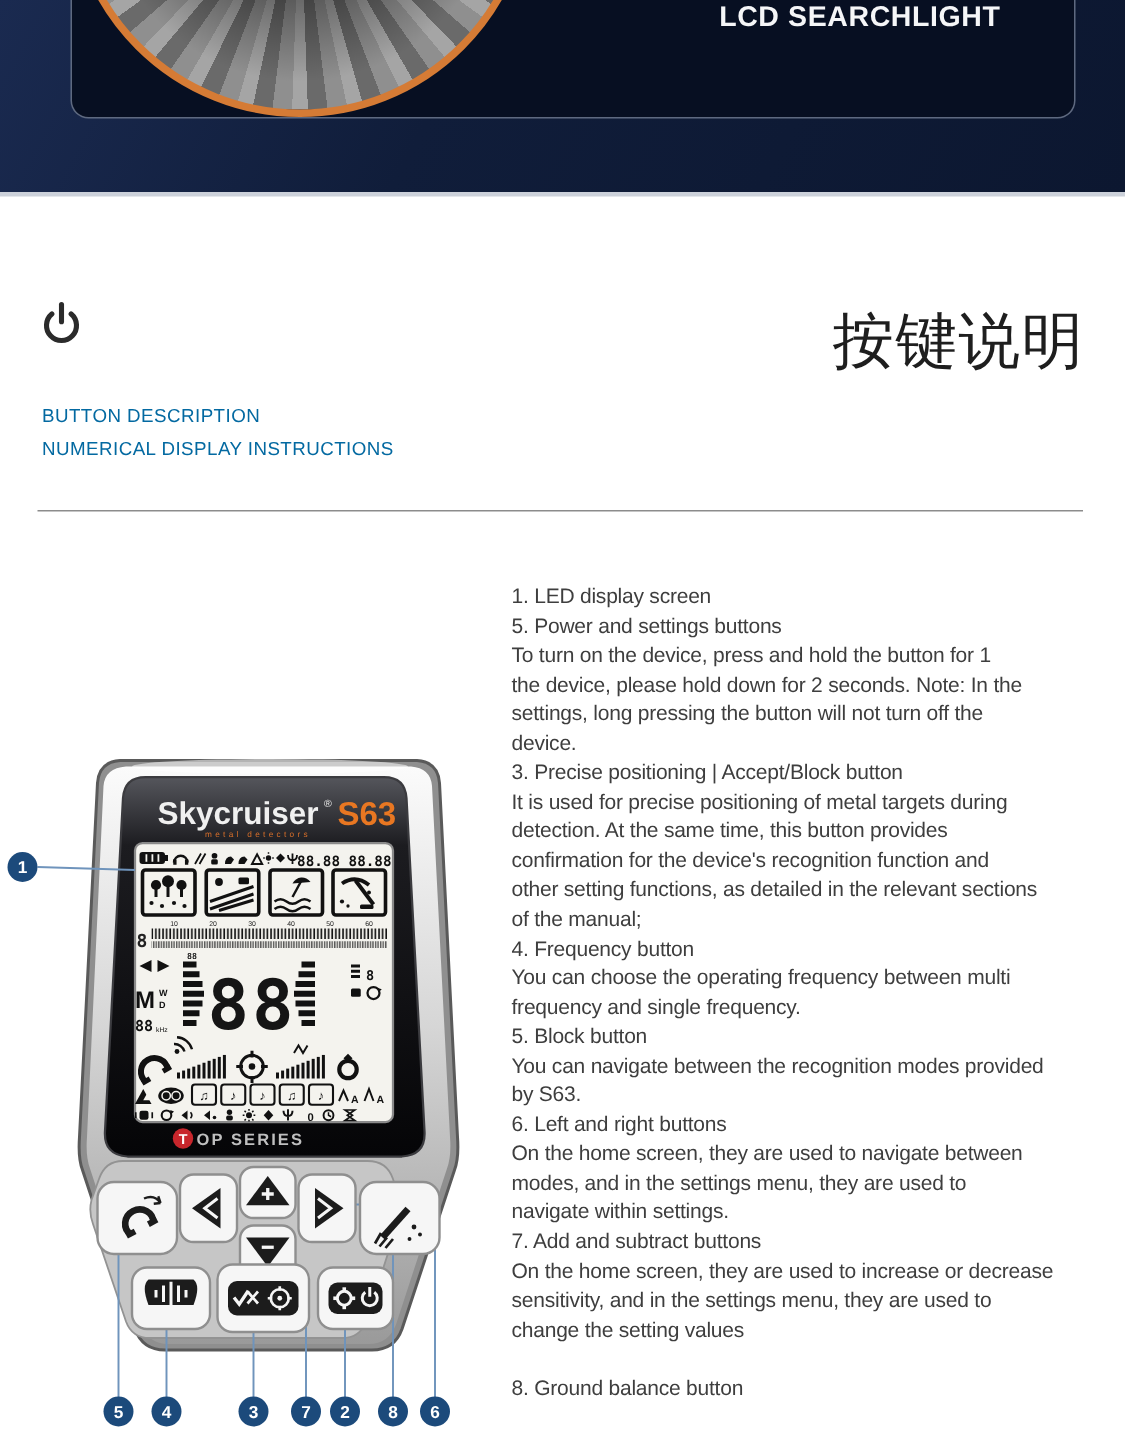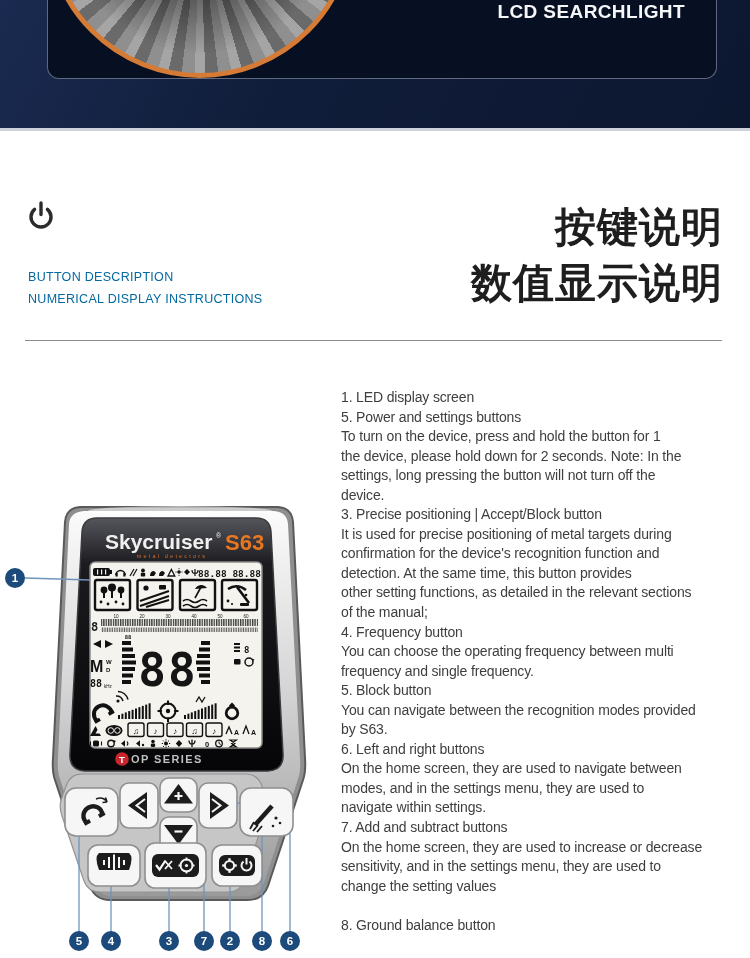--- a/index.html
+++ b/index.html
@@ -19,31 +19,31 @@
     background:#070f22;
   }
   .coil{
     position:absolute;left:45px;top:-232px;width:300px;height:300px;border-radius:50%;
     border:5px solid #d57b35;
     background:
       radial-gradient(circle at 50% 50%, rgba(0,0,0,.45) 30%, rgba(0,0,0,0) 62%),
       repeating-conic-gradient(#8f8f8f 0deg 5deg,#6a6a6a 5deg 10deg,#a5a5a5 10deg 14deg);
   }
   .banner-title{
-    position:absolute;right:65px;top:1px;color:#f5f6f8;font-size:19px;
+    position:absolute;right:83px;top:1px;color:#f5f6f8;font-size:19px;
     font-weight:bold;letter-spacing:.4px;white-space:nowrap;
   }
   
   .power-icon{position:absolute;left:28px;top:200px;}
   .subtitle{position:absolute;left:28px;color:#0369a1;font-size:12.5px;letter-spacing:.3px;white-space:nowrap;}
   .subtitle.l1{top:270px;}
   .subtitle.l2{top:292px;}
   .zh-title{
     position:absolute;right:27px;top:199px;text-align:right;color:#1e1e1e;
-    font-size:41px;line-height:56px;font-weight:700;letter-spacing:1px;
+    font-size:41px;line-height:56px;font-weight:400;letter-spacing:1px;
     font-family:"DejaVu Sans",sans-serif;white-space:nowrap;
   }
   .divider{position:absolute;left:25px;top:340px;width:697px;height:0;border-top:1px solid #8c8c8c;}
   
   .manual{position:absolute;left:341px;top:388px;width:405px;color:#3e3e3e;}
   .manual-line{
     font-size:14px;line-height:19.55px;height:19.55px;white-space:pre;
     letter-spacing:-0.15px;
   }
   
@@ -61,35 +61,34 @@
 </div>
 
 <svg class="power-icon" width="26" height="30" viewBox="0 0 26 30">
   <path d="M6.57,9.34 A10,10 0 1 0 19.43,9.34" fill="none" stroke="#2b2b2b" stroke-width="3.4" stroke-linecap="round"></path>
   <line x1="13" y1="3" x2="13" y2="14.5" stroke="#2b2b2b" stroke-width="3.4" stroke-linecap="round"></line>
 </svg>
 <div class="subtitle l1">BUTTON DESCRIPTION</div>
 <div class="subtitle l2">NUMERICAL DISPLAY INSTRUCTIONS</div>
 <div class="zh-title">
   <div>按键说明</div>
-  <div>数值显示说明</div>
 </div>
 <div class="divider"></div>
 
 <div class="manual">
     <div class="manual-line">1. LED display screen</div>
     <div class="manual-line">5. Power and settings buttons</div>
     <div class="manual-line">To turn on the device, press and hold the button for 1</div>
     <div class="manual-line">the device, please hold down for 2 seconds. Note: In the</div>
     <div class="manual-line">settings, long pressing the button will not turn off the</div>
     <div class="manual-line">device.</div>
     <div class="manual-line">3. Precise positioning | Accept/Block button</div>
     <div class="manual-line">It is used for precise positioning of metal targets during</div>
+    <div class="manual-line">detection. At the same time, this button provides</div>
     <div class="manual-line">confirmation for the device's recognition function and</div>
-    <div class="manual-line">detection. At the same time, this button provides</div>
     <div class="manual-line">other setting functions, as detailed in the relevant sections</div>
     <div class="manual-line">of the manual;</div>
     <div class="manual-line">4. Frequency button</div>
     <div class="manual-line">You can choose the operating frequency between multi</div>
     <div class="manual-line">frequency and single frequency.</div>
     <div class="manual-line">5. Block button</div>
     <div class="manual-line">You can navigate between the recognition modes provided</div>
     <div class="manual-line">by S63.</div>
     <div class="manual-line">6. Left and right buttons</div>
     <div class="manual-line">On the home screen, they are used to navigate between</div>

